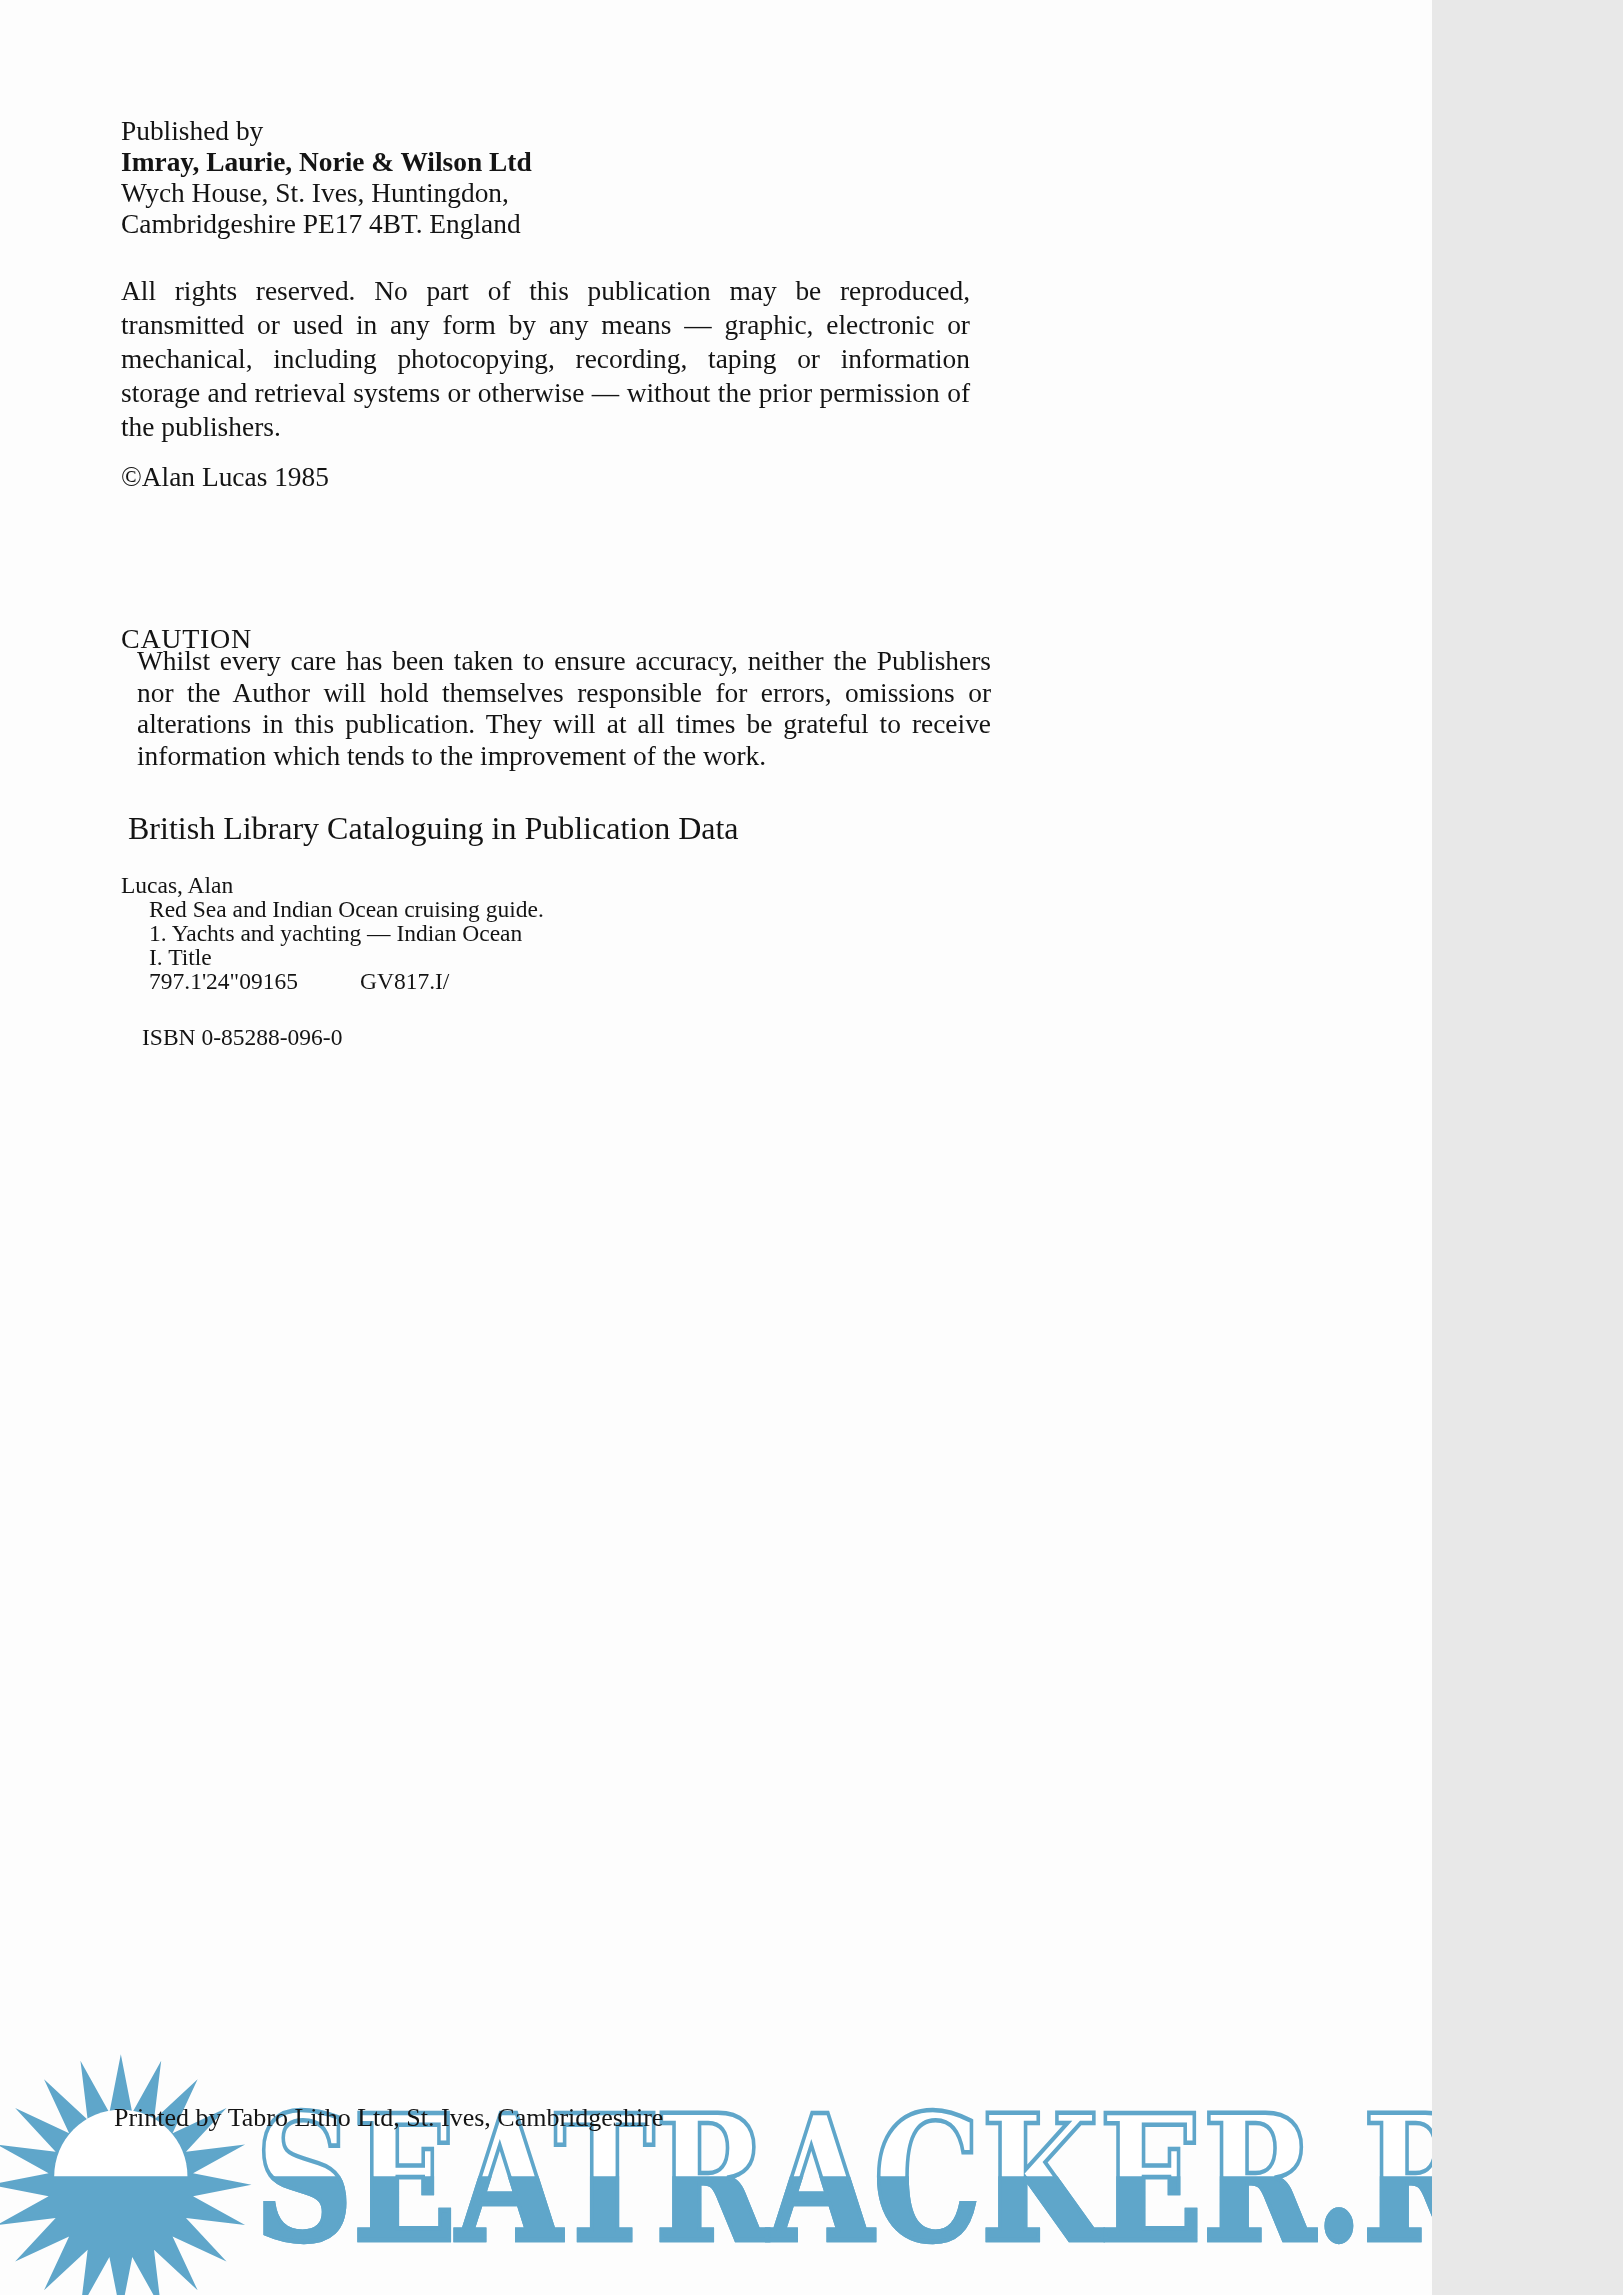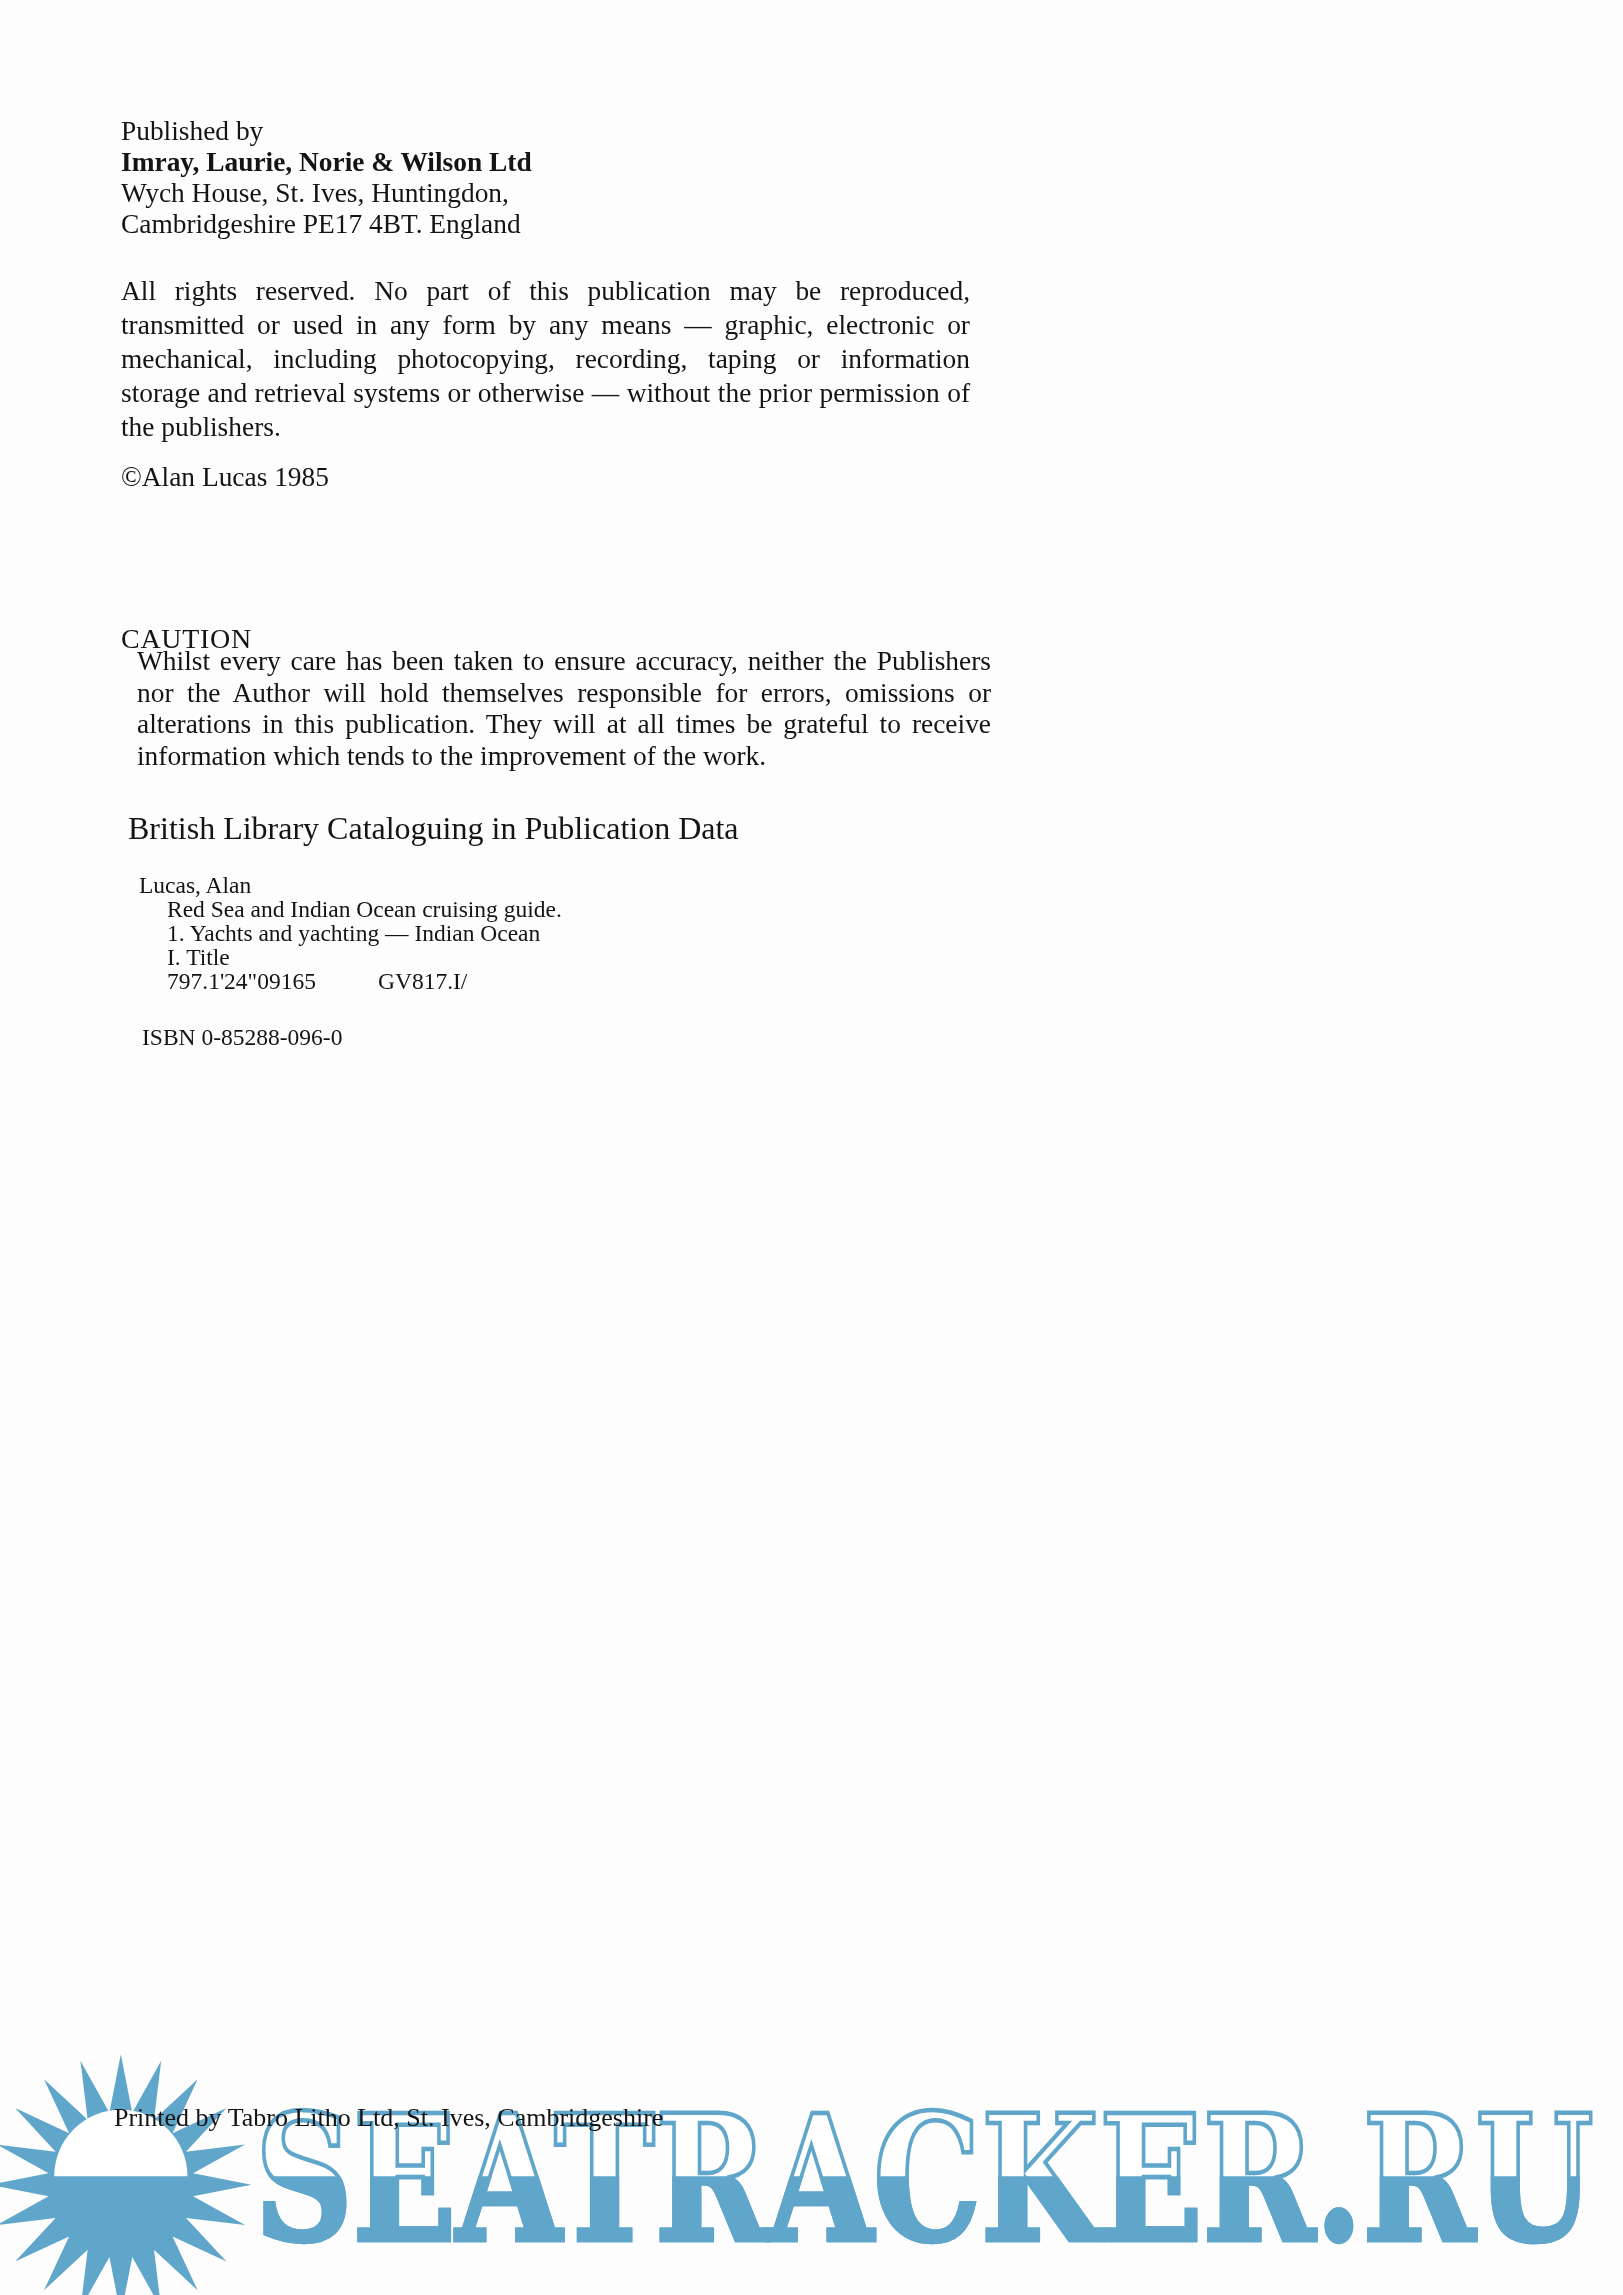--- a/index.html
+++ b/index.html
@@ -2,21 +2,21 @@
 <html style="font-size:10.5px"><head>
 <meta charset="utf-8">
 <style>
   html, body {
     margin: 0;
     padding: 0;
     background: #e8e8e8;
   }
   .page {
     position: relative;
-    width: 1623px;
+    width: 1432px;
     height: 2295px;
     background: #fdfdfd;
     overflow: hidden;
     font-family: "Liberation Serif", serif;
     color: #141414;
   }
   .abs { position: absolute; }
 
   .publisher-block {
     top: 116px; left: 121px;
@@ -44,21 +44,21 @@
     top: 630px; left: 121px; width: 854px;
     font-size: 27.4px; line-height: 31.5px;
     text-align: justify;
     margin: 16px;
   }
   .bl-head {
     top: 813px; left: 128px;
     font-size: 32px; line-height: 30px;
   }
   .catalog-block {
-    top: 873px; left: 139px;
+    top: 873px; left: 121px;
     font-size: 23.5px; line-height: 24px;
   }
   .catalog-block .ind { padding-left: 28px; }
   .catalog-block .lc-num { margin-left: 62px; font-family: Liberation Serif, serif; }
   .isbn-line {
     top: 1024px; left: 142px;
     font-size: 23.5px; line-height: 26px;
   }
 
   .watermark-svg {

